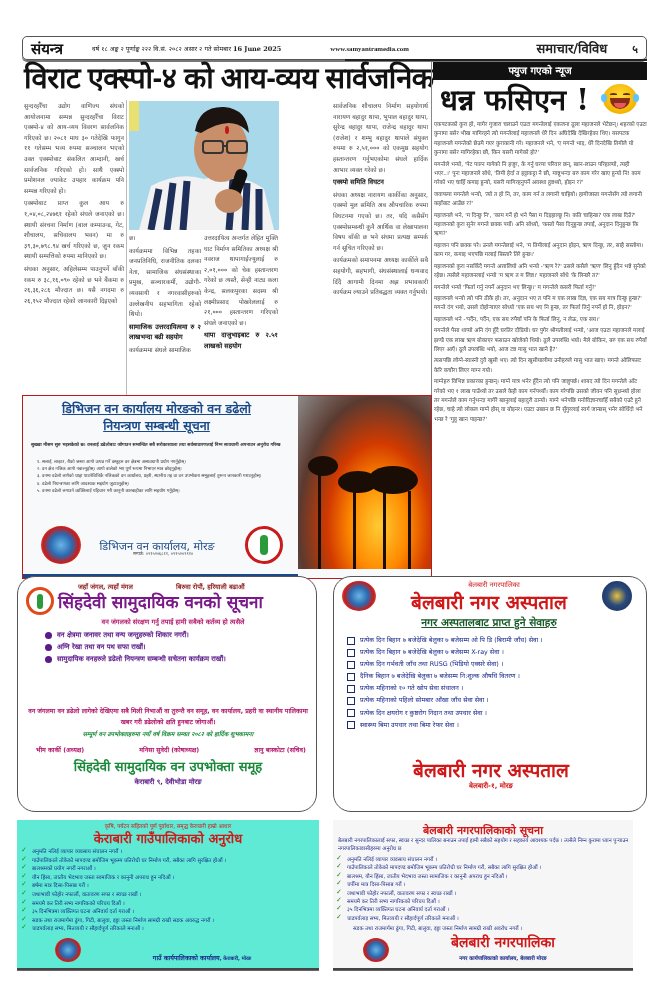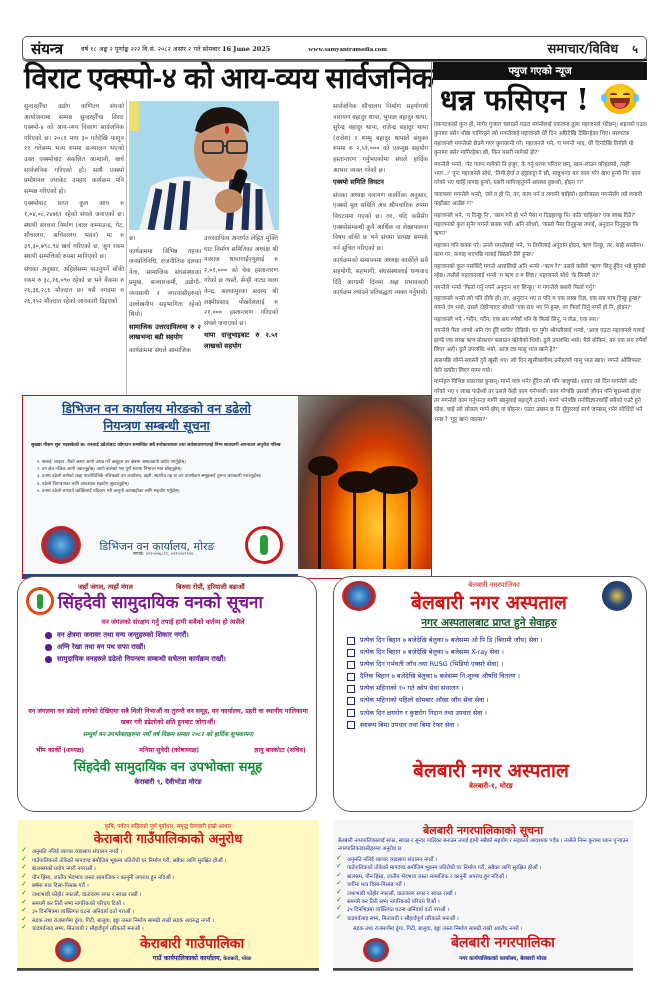--- a/index.html
+++ b/index.html
@@ -1,19 +1,19 @@
 <!DOCTYPE html>
 <html><head>
 <meta charset="utf-8">
 <style>
   * { box-sizing: border-box; margin: 0; padding: 0; }
   body { width: 657px; height: 1000px; background: #ffffff; font-family: "DejaVu Sans", sans-serif; color: #222; overflow: hidden; position: relative; }
   .abs { position: absolute; }
   
-  .masthead { left: 22px; top: 36px; width: 625px; height: 22px; border: 1.5px solid #555; border-radius: 5px; display: flex; align-items: center; padding: 11px 8px; gap: 4px; box-shadow: 0 2px 0 #777; }
+  .masthead { left: 22px; top: 36px; width: 625px; height: 22px; border: 1.5px solid #555; border-radius: 5px; display: flex; align-items: center; padding: 11px 8px; gap: 15px; box-shadow: 0 2px 0 #777; }
   .masthead .logo { font-family: "DejaVu Serif", serif; font-weight: bold; font-size: 15px; color: #111; margin-right: 14px; }
   .masthead .issue { font-family: "DejaVu Serif", serif; font-size: 6.3px; color: #222; flex: 0 0 auto; }
   .masthead .issue b { font-weight: bold; font-size: 6.5px; }
   .masthead .url { font-family: "Liberation Serif", serif; font-weight: bold; font-size: 6.8px; margin-left: 34px; color: #222; }
   .masthead .section { font-family: "DejaVu Serif", serif; font-size: 13px; font-weight: bold; margin-left: auto; }
   .masthead .pageno { font-family: "DejaVu Serif", serif; font-size: 11px; font-weight: bold; margin-left: 10px; }
   .rule-top { left: 345px; top: 59px; width: 302px; height: 2px; background: #222; }
   
   .headline { left: 24px; top: 58px; width: 404px; font-family: "Liberation Sans", sans-serif; font-weight: bold; font-size: 29px; line-height: 40px; color: #111; letter-spacing: -0.5px; white-space: nowrap; }
   .col-text { font-family: "DejaVu Sans", sans-serif; font-size: 6.2px; line-height: 10.6px; color: #444; text-align: justify; }
@@ -209,37 +209,36 @@
     <li>दैनिक बिहान ७ बजेदेखि बेलुका ७ बजेसम्म नि:शुल्क औषधि वितरण ।</li>
     <li>प्रत्येक महिनाको १० गते खोप सेवा संचालन ।</li>
     <li>प्रत्येक महिनाको पहिलो सोमबार आँखा जाँच सेवा सेवा ।</li>
     <li>प्रत्येक दिन क्षयरोग र कुष्ठरोग निदान तथा उपचार सेवा ।</li>
     <li>स्वास्थ्य बिमा उपचार तथा बिमा रेफर सेवा ।</li>
   </ul>
   <div class="abs red" style="left:20px; top:180px; width:274px; text-align:center; font-size:19px; font-weight:bold; white-space:nowrap;">बेलबारी नगर अस्पताल</div>
   <div class="abs red" style="left:20px; top:204px; width:274px; text-align:center; font-size:7px; font-weight:bold;">बेलबारी-१, मोरङ</div>
 </div>
 
-<div class="abs" style="left:17px; top:820px; width:302px; height:148px; background:#fef9c3;">
+<div class="abs" style="left:17px; top:820px; width:302px; height:148px; background:#5eead4;">
   <div class="abs red" style="left:0; top:2px; width:302px; text-align:center; font-size:5.5px;">कृषि, पर्यटन सहितको पूर्ण पूर्वाधार, समृद्ध केराबारी हाम्रो आधार</div>
   <div class="abs red" style="left:0; top:9px; width:302px; text-align:center; font-size:13px; font-weight:bold; white-space:nowrap;">केराबारी गाउँपालिकाको अनुरोध</div>
   <ul class="abs chk blue" style="left:4px; top:27px; width:298px; font-size:5.3px; line-height:8.6px;">
     <li>अनुमति नलिई व्यापार व्यवसाय संचालन नगरौं ।</li>
     <li>गाउँपालिकाले तोकेको मापदण्ड बमोजिम भूकम्प प्रतिरोधी घर निर्माण गरौं, सबैका लागि सुरक्षित होऔं ।</li>
     <li>बालश्रमको प्रयोग नगरौं नगराऔं ।</li>
     <li>यौन हिंसा, जातीय भेदभाव जस्ता सामाजिक र कानुनी अपराध हुन नदिऔं ।</li>
     <li>बर्षमा मात्र दिसा-पिसाब गरौं ।</li>
     <li>जथाभावी फोहोर नफालौं, वातावरण सफा र स्वच्छ राखौं ।</li>
     <li>समयमै कर तिरी सभ्य नागरिकको परिचय दिऔं ।</li>
     <li>३५ दिनभित्रमा व्यक्तिगत घटना अनिवार्य दर्ता गराऔं ।</li>
     <li>सडक तथा राजमार्गमा ढुंगा, गिटी, बालुवा, इट्टा जस्ता निर्माण सामग्री राखी सडक अवरुद्ध नगरौं ।</li>
     <li>चाडपर्वलाइ सभ्य, मितव्ययी र सौहार्दपूर्ण तरिकाले मनाऔं ।</li>
   </ul>
   <div class="emblem" style="left:38px; top:118px; width:26px; height:24px; background:radial-gradient(circle,#6ab4e6 0%,#2a6ab0 40%,#c81c1c 65%,#e8c060 100%);"></div>
-  <div class="abs red" style="left:60px; top:113px; width:230px; text-align:center; font-size:14px; font-weight:bold; white-space:nowrap;">केराबारी गाउँपालिका</div>
   <div class="abs blue" style="left:70px; top:133px; width:230px; text-align:center; font-size:6.3px; font-weight:bold; white-space:nowrap;"><span>गाउँ कार्यपालिकाको कार्यालय</span><span style="font-size:5px;">, केराबारी, मोरङ</span></div>
 </div>
 <div class="abs dblrule" style="left:17px; top:968px; width:302px;"></div>
 
 <div class="abs" style="left:333px; top:820px; width:300px; height:148px; background:#f6f6f6;">
   <div class="abs red" style="left:0; top:2px; width:300px; text-align:center; font-size:11px; font-weight:bold; white-space:nowrap;">बेलबारी नगरपालिकाको सूचना</div>
   <div class="abs blue" style="left:5px; top:17px; width:292px; font-size:5.3px; line-height:7.8px;">बेलबारी नगरपालिकालाई सफा, स्वच्छ र सुन्दर पालिका बनाउन तपाई हामी सबैको सहयोग र सहकार्य आवश्यक पर्दछ । त्यसैले निम्न कुरामा ध्यान पुऱ्याउन नगरपालिकावासीहरुमा अनुरोध छ</div>
   <ul class="abs chk blue" style="left:3px; top:35px; width:297px; font-size:5.3px; line-height:8.4px;">
     <li>अनुमति नलिई व्यापार व्यवसाय संचालन नगरौं ।</li>
     <li>गाउँपालिकाले तोकेको मापदण्ड बमोजिम भूकम्प प्रतिरोधी घर निर्माण गरौं, सबैका लागि सुरक्षित होऔं ।</li>

